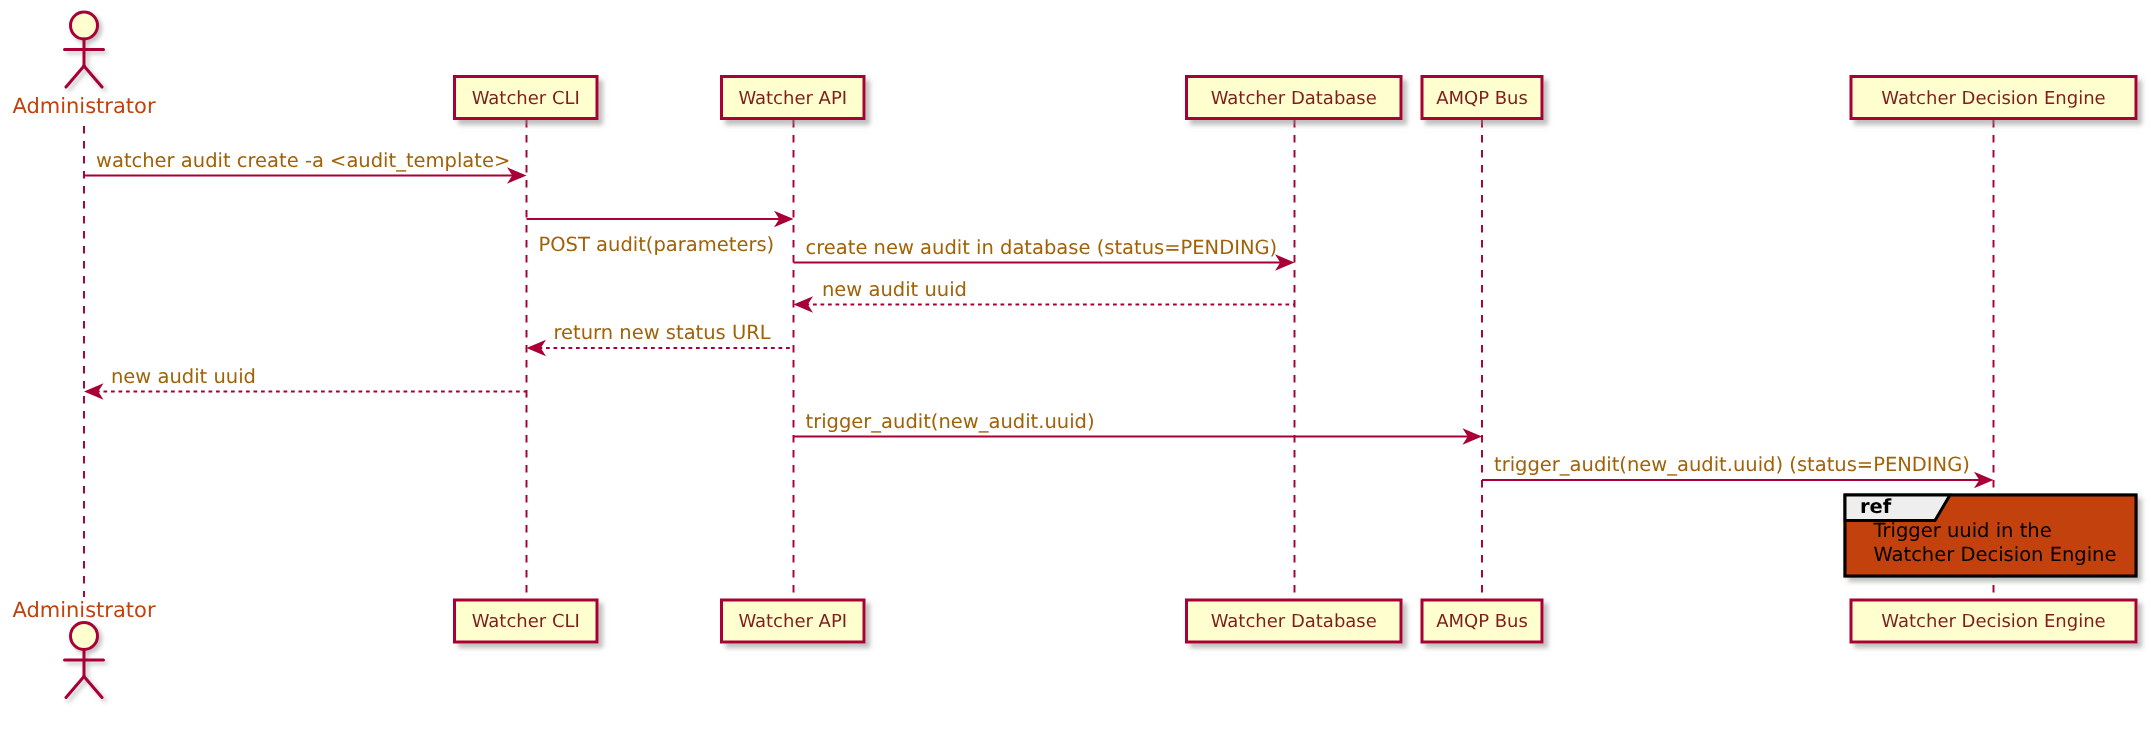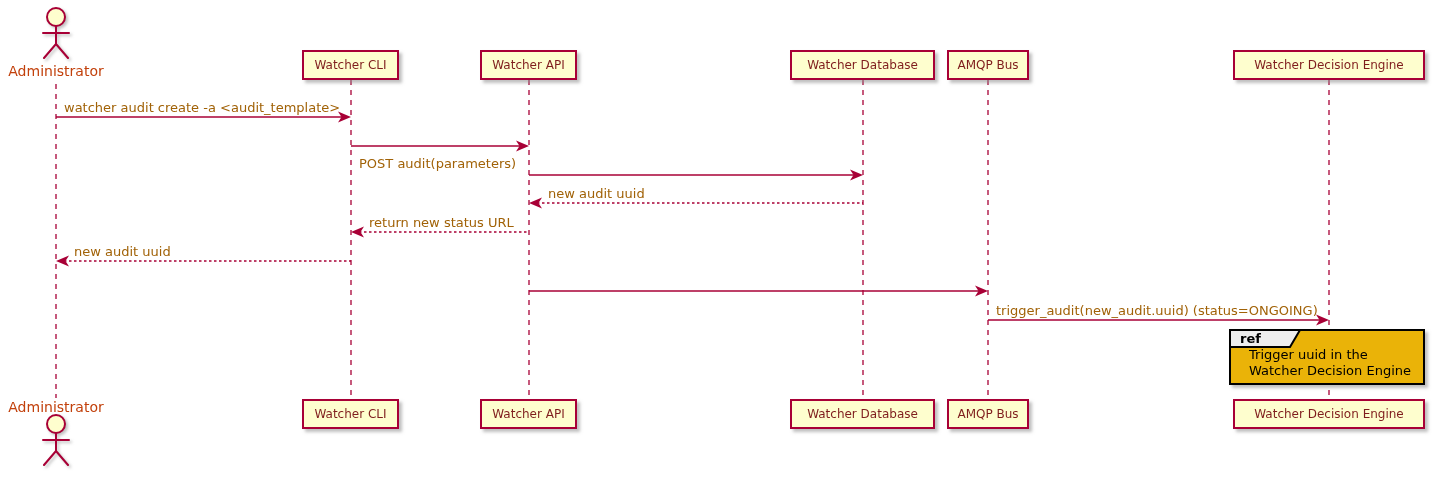--- a/index.html
+++ b/index.html
@@ -83,21 +83,21 @@
     height: 15px;
     line-height: 15px;
   }
   .refbox {
     position: absolute;
     left: 1229px;
     top: 329px;
     width: 196px;
     height: 56px;
     box-sizing: border-box;
-    background: #eab308;
+    background: #c2410c;
     border: 2px solid #000000;
     box-shadow: 3px 3px 3px rgba(140,140,140,0.55);
   }
   .ref-tab-svg {
     position: absolute;
     left: -2px;
     top: -2px;
   }
   .ref-keyword {
     position: absolute;
@@ -203,24 +203,26 @@
   <div class="pbox" style="left:1233px; top:50px; width:192px;">Watcher Decision Engine</div>
 
   <div class="pbox" style="left:302px;  top:399px; width:97px;">Watcher CLI</div>
   <div class="pbox" style="left:480px;  top:399px; width:97px;">Watcher API</div>
   <div class="pbox" style="left:790px;  top:399px; width:145px;">Watcher Database</div>
   <div class="pbox" style="left:947px;  top:399px; width:82px;">AMQP Bus</div>
   <div class="pbox" style="left:1233px; top:399px; width:192px;">Watcher Decision Engine</div>
 
   <div class="msg-label" style="left:64px;  top:100px;">watcher audit create -a &lt;audit_template&gt;</div>
   <div class="msg-label" style="left:359px; top:129px;margin-top:27px;">POST audit(parameters)</div>
+  <div class="msg-label" style="left:537px; top:158px;">create new audit in database (status=PENDING)</div>
   <div class="msg-label" style="left:548px; top:186px;">new audit uuid</div>
   <div class="msg-label" style="left:369px; top:215px;">return new status URL</div>
   <div class="msg-label" style="left:74px;  top:244px;">new audit uuid</div>
-  <div class="msg-label" style="left:996px; top:303px;">trigger_audit(new_audit.uuid) (status=ONGOING)</div>
+  <div class="msg-label" style="left:537px; top:274px;">trigger_audit(new_audit.uuid)</div>
+  <div class="msg-label" style="left:996px; top:303px;">trigger_audit(new_audit.uuid) (status=PENDING)</div>
 
   <div class="refbox">
     <svg class="ref-tab-svg" width="76" height="20" viewBox="0 0 76 20">
       <path d="M1,1 H71 L61,18 H1 Z" fill="#EEEEEE" stroke="#000000" stroke-width="2"></path>
     </svg>
     <span class="ref-keyword">ref</span>
     <div class="ref-body">
       <div>Trigger uuid in the</div>
       <div>Watcher Decision Engine</div>
     </div>

